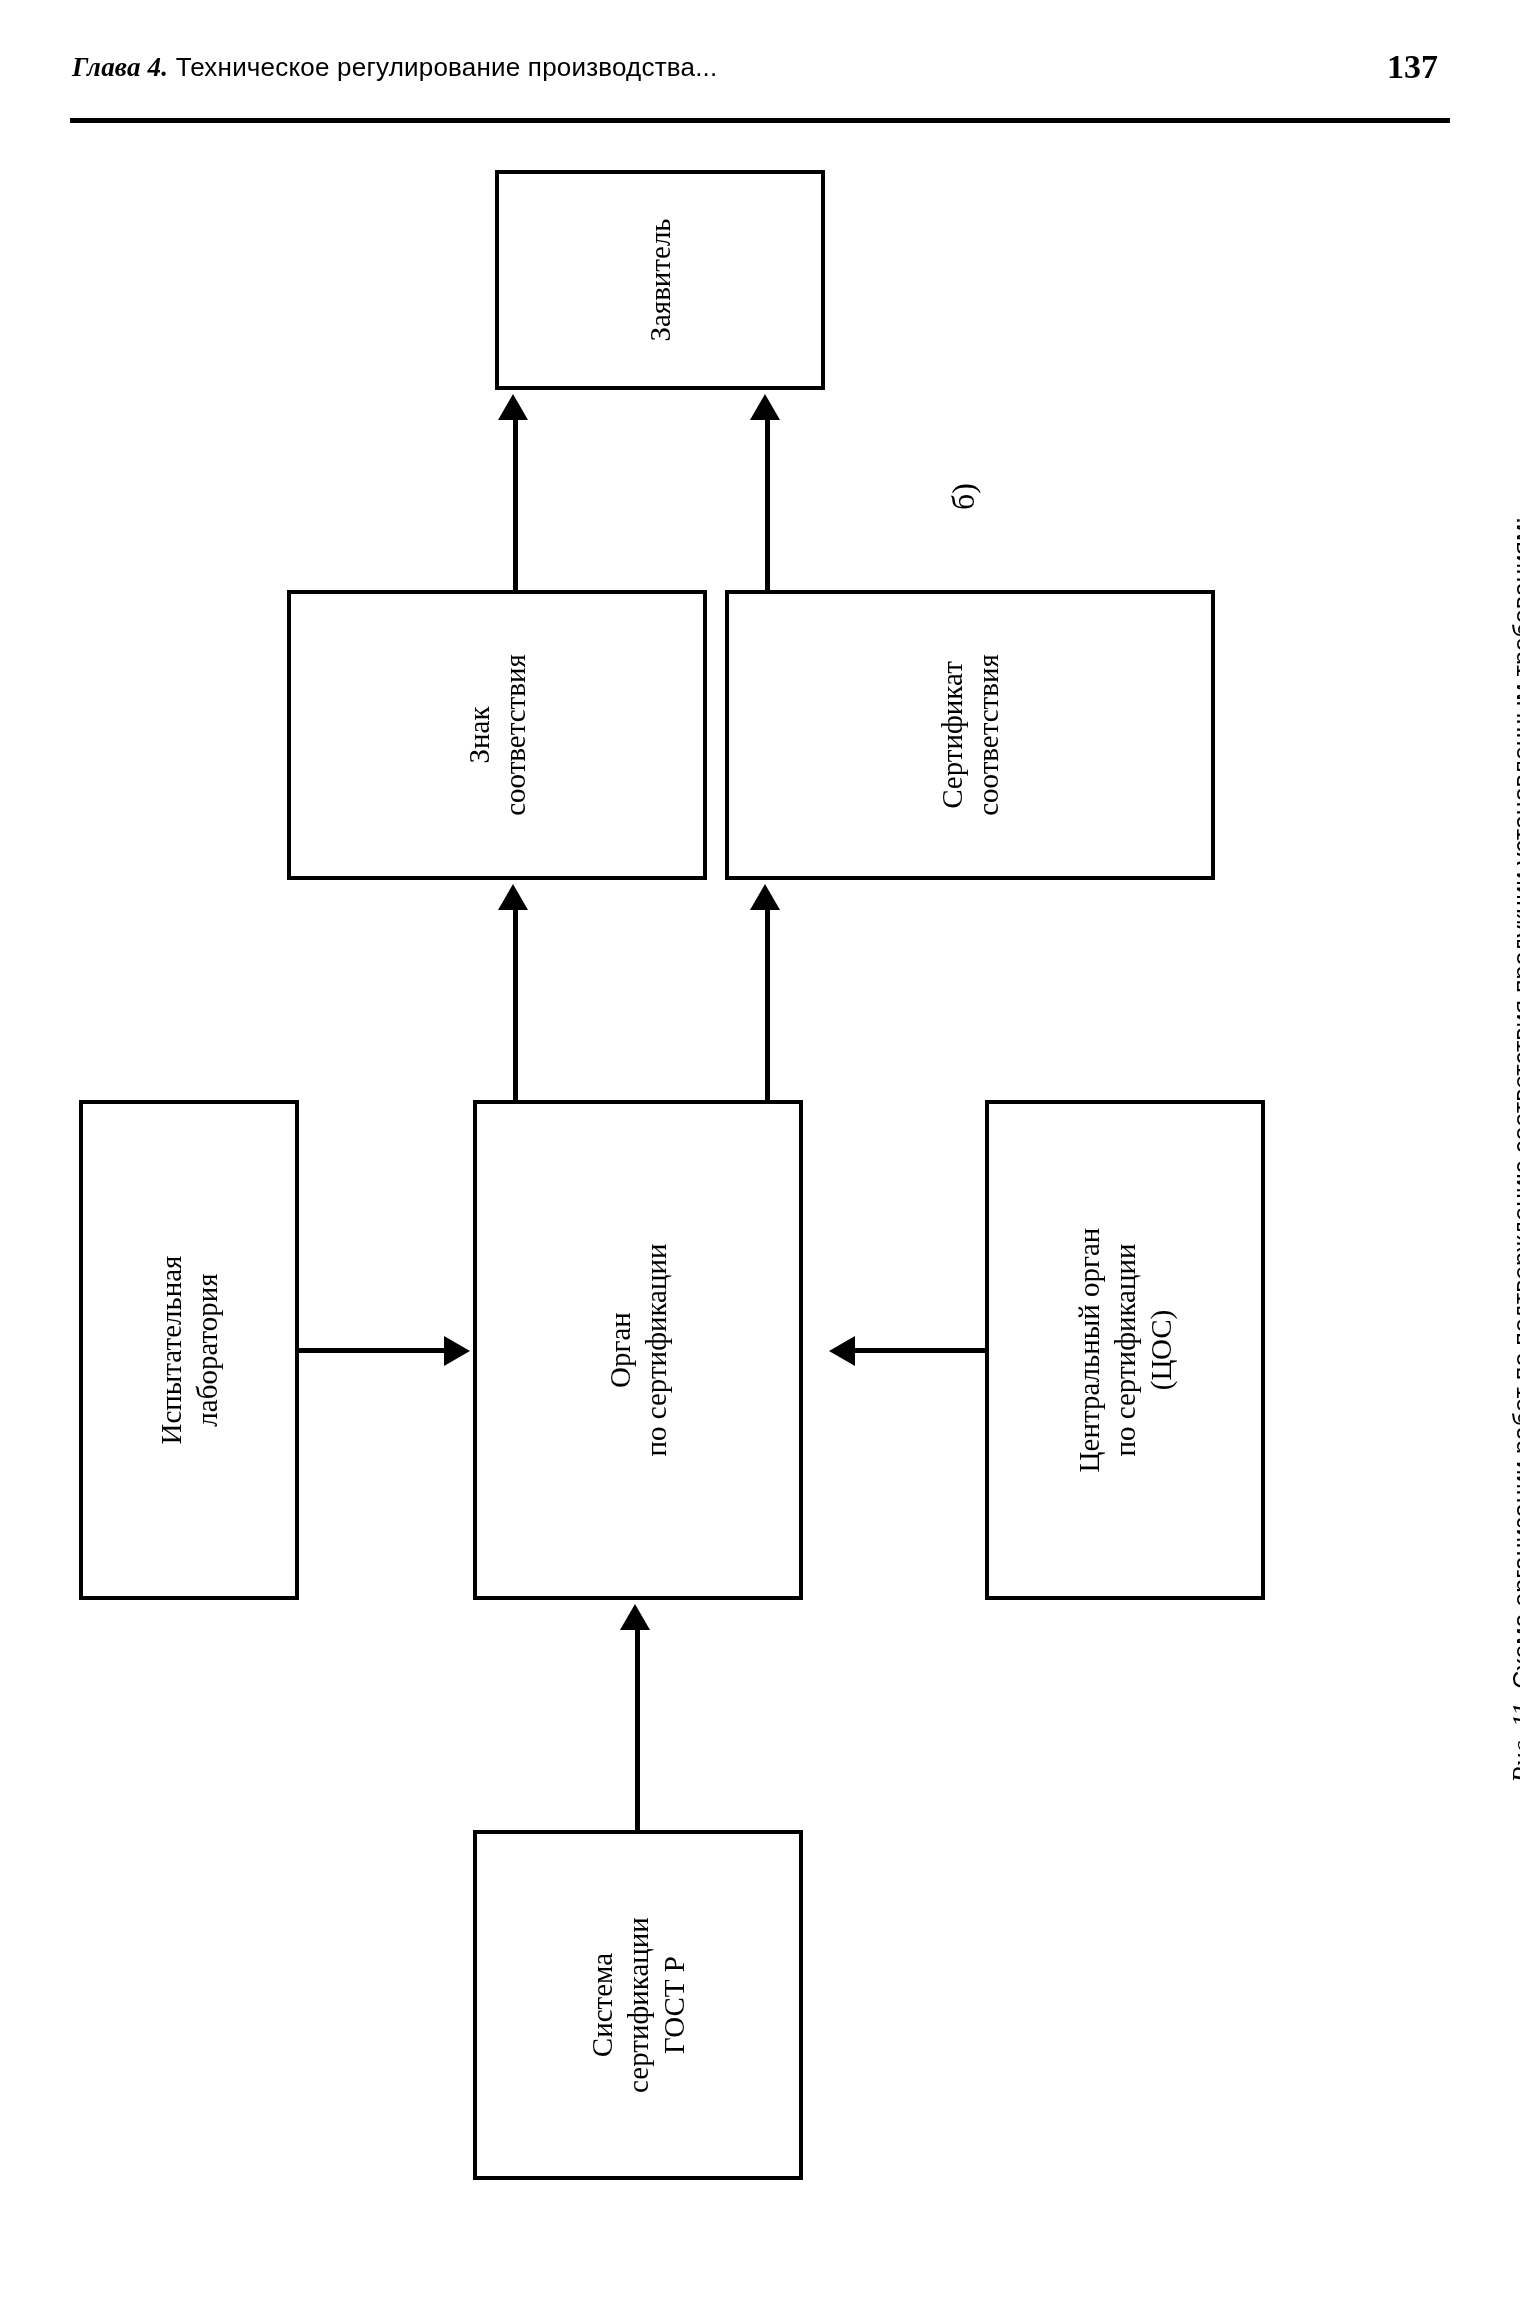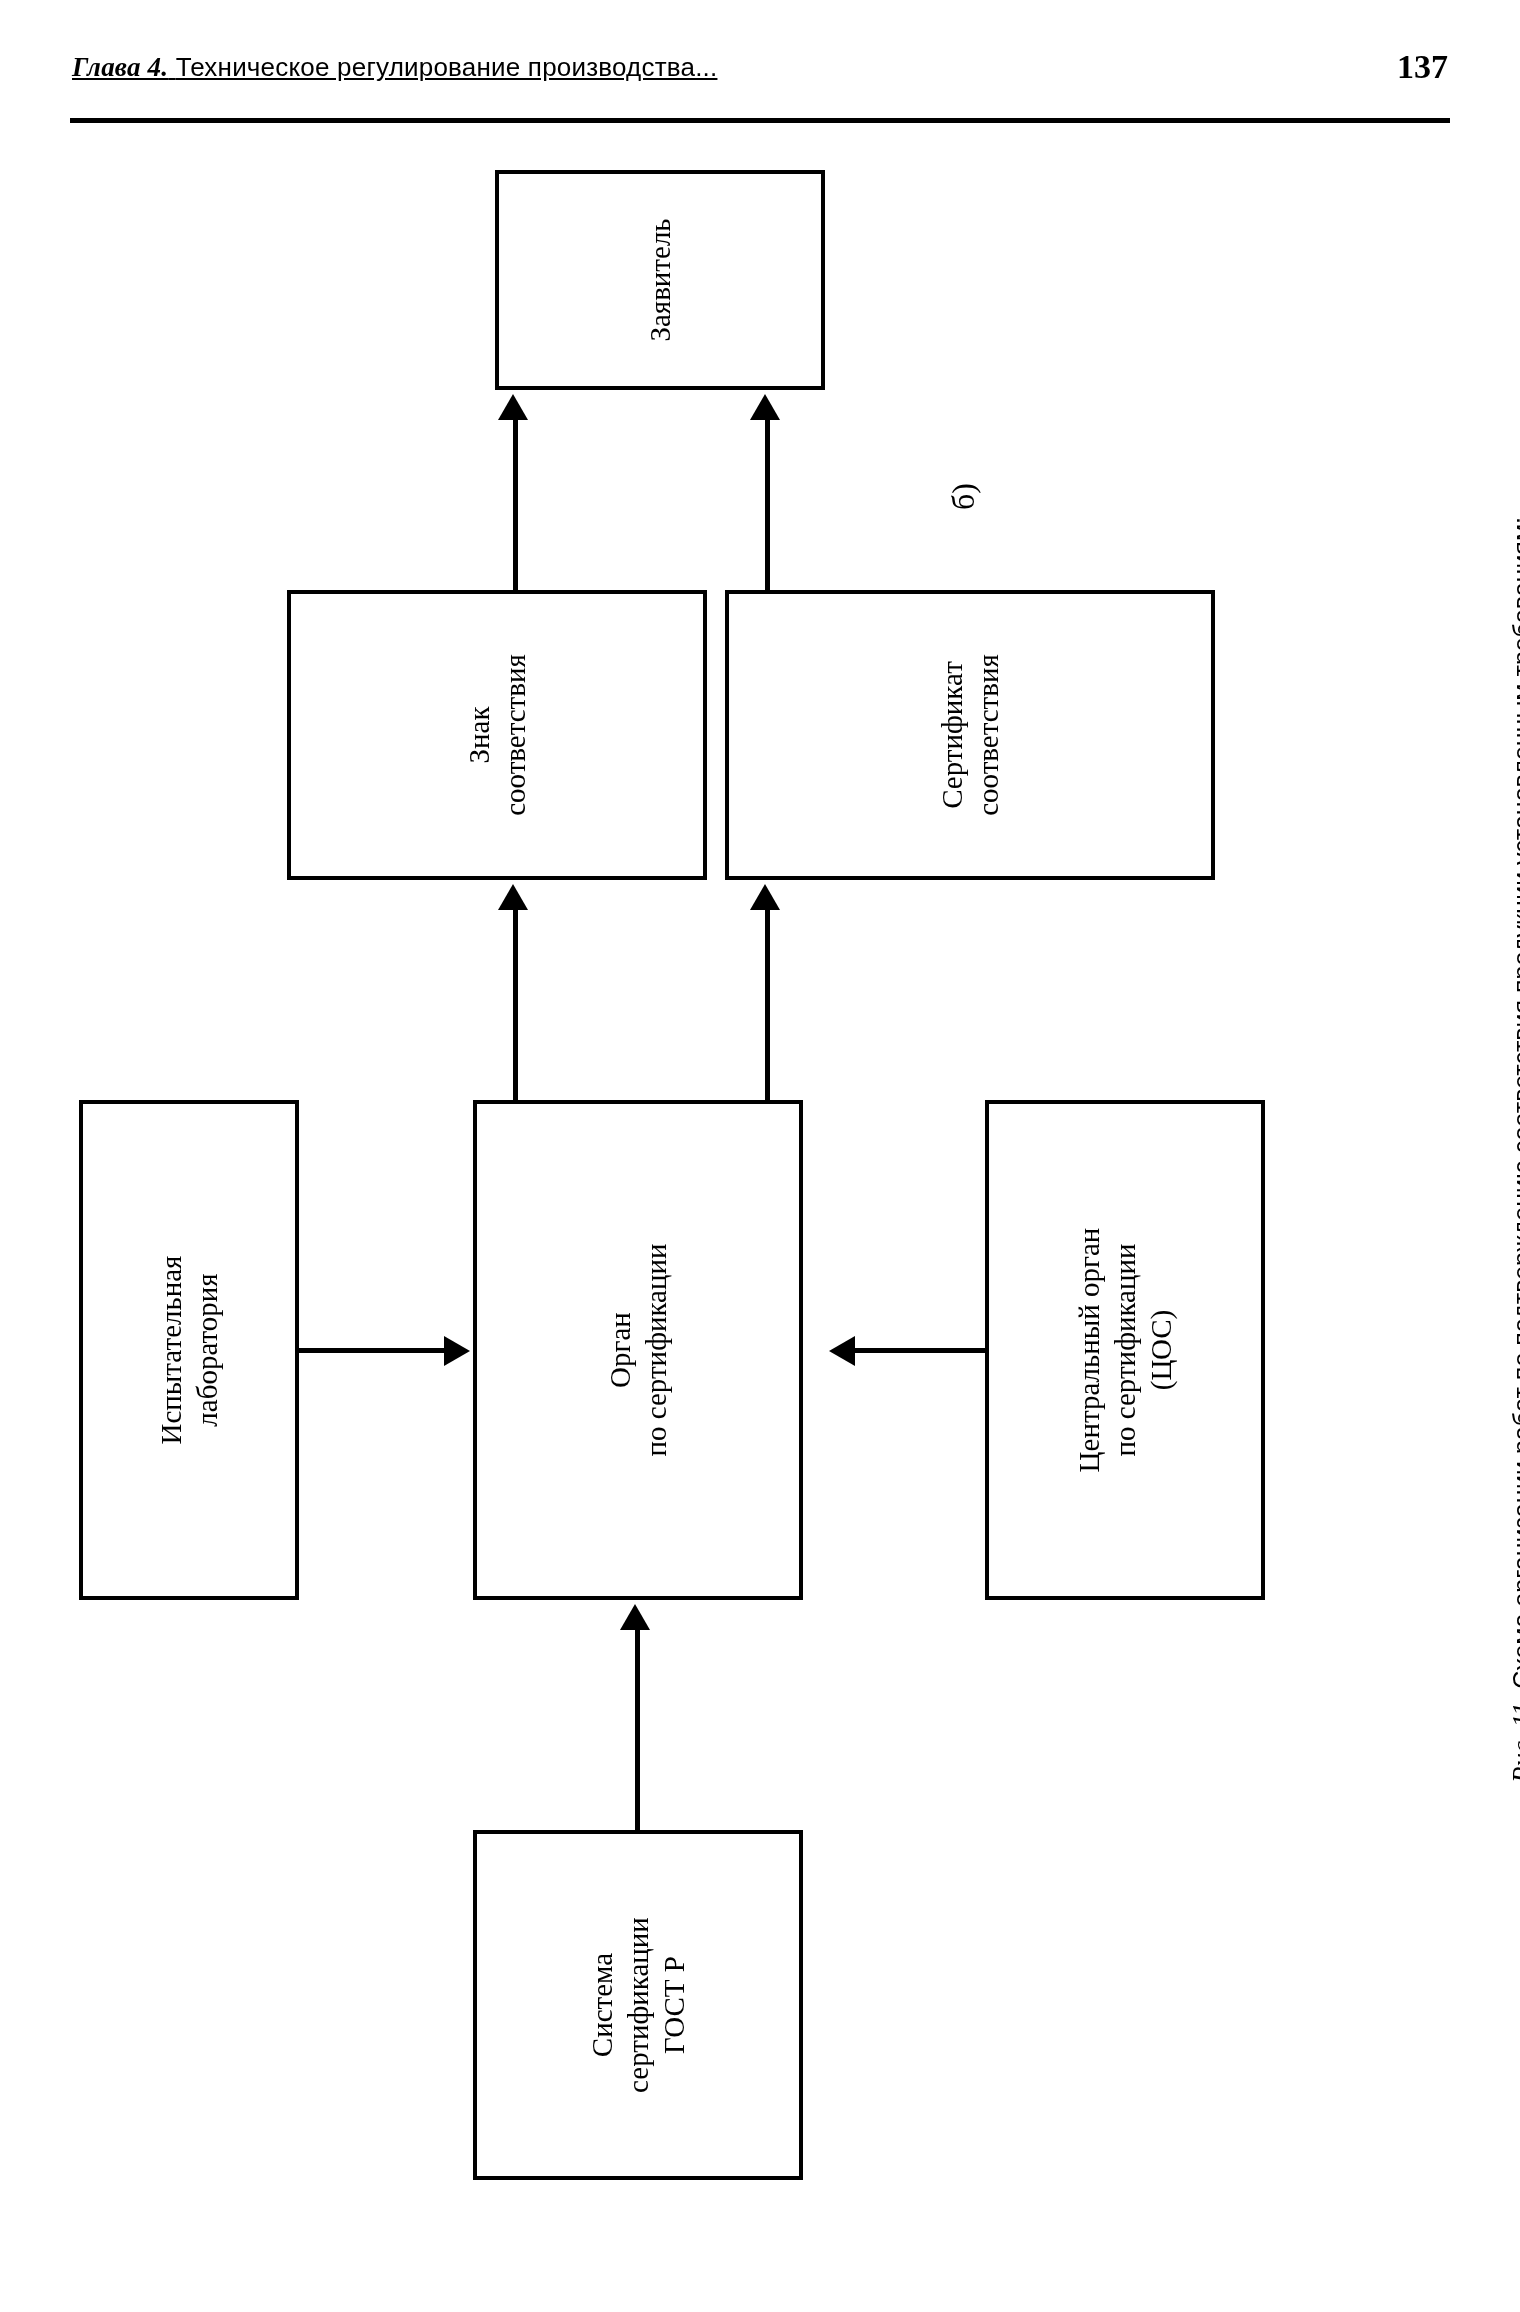--- a/index.html
+++ b/index.html
@@ -24,31 +24,30 @@
     width: 1376px;
     height: 62px;
   }
   #header-title {
     position: absolute;
     left: 0;
     top: 0;
     font-size: 26px;
     letter-spacing: 0.2px;
     white-space: nowrap;
-    text-decoration: underline;
   }
   #header-title .chapter {
     font-family: "Liberation Serif", serif;
     font-style: italic;
     font-weight: bold;
     font-size: 27px;
   }
   #page-number {
     position: absolute;
-    right: 0;
+    right: 10px;
     top: -4px;
     font-family: "Liberation Serif", serif;
     font-weight: bold;
     font-size: 34px;
   }
   #header-rule {
     position: absolute;
     left: 70px;
     top: 118px;
     width: 1380px;

